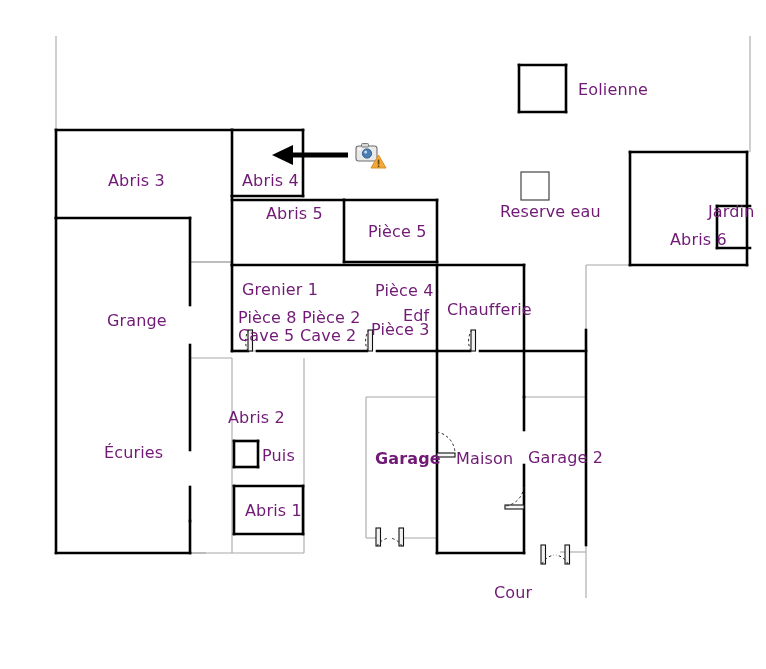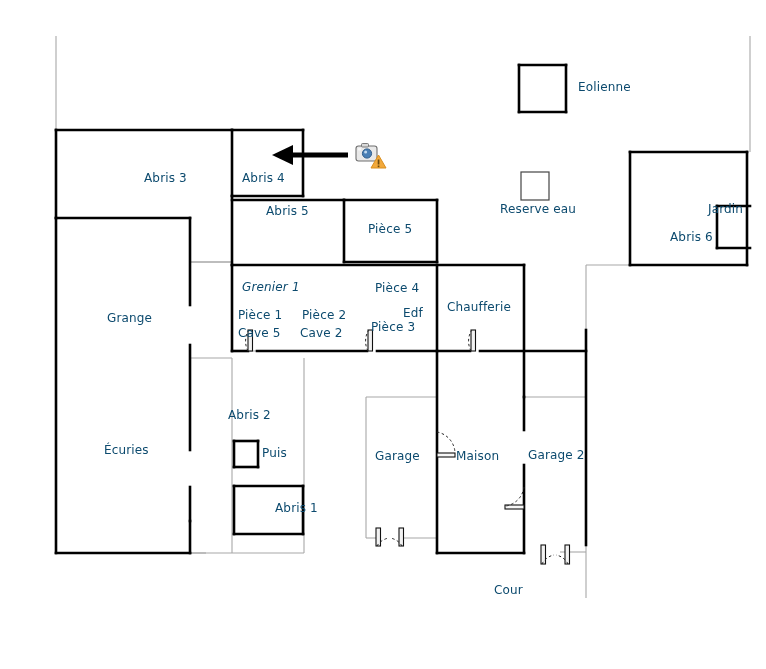--- a/index.html
+++ b/index.html
@@ -17,23 +17,23 @@
   }
   svg#plan-svg{
     position:absolute;
     left:0; top:0;
     width:766px;
     height:669px;
     display:block;
   }
   .room-label{
     position:absolute;
-    font-size:12px;
+    font-size:16px;
     line-height:1.15;
-    color:#0c4a6e;
+    color:#701a75;
     white-space:nowrap;
     letter-spacing:.15px;
     user-select:none;
   }
 </style>
 </head>
 <body>
 
 <div id="plan-root">
 
@@ -200,46 +200,46 @@
       <rect x="7.5" y="2.5" width="7" height="3.5" rx="1" fill="#d8d8d8" stroke="#6f6f6f" stroke-width="0.9"></rect>
       <circle cx="13" cy="12.5" r="4.6" fill="#4a7fb5" stroke="#2f5d8c" stroke-width="1"></circle>
       <circle cx="11.6" cy="11.1" r="1.5" fill="#cfe3f5" opacity="0.9"></circle>
       <rect x="4" y="7" width="3" height="2.4" rx="0.6" fill="#f7f7f7"></rect>
       <polygon points="17,27 24.5,14 32,27" fill="#f2a93b" stroke="#d98e1f" stroke-width="1"></polygon>
       <rect x="23.7" y="18.5" width="1.7" height="5" fill="#6b4a10"></rect>
       <rect x="23.7" y="24.5" width="1.7" height="1.7" fill="#6b4a10"></rect>
     </g>
   </svg>
 
-  <div class="room-label" style="left:108px;  top:172px;margin-left:36px;">Abris 3</div>
+  <div class="room-label" style="left:108px;  top:172px;">Abris 3</div>
   <div class="room-label" style="left:242px;  top:172px;">Abris 4</div>
   <div class="room-label" style="left:266px;  top:205px;">Abris 5</div>
   <div class="room-label" style="left:368px;  top:223px;">Pièce 5</div>
 
   <div class="room-label" style="left:107px;  top:312px;">Grange</div>
   <div class="room-label" style="left:104px;  top:444px;">Écuries</div>
 
-  <div class="room-label" style="left:242px;  top:281px;font-style:italic;">Grenier 1</div>
-  <div class="room-label" style="left:238px;  top:309px;">Pièce 1</div>
+  <div class="room-label" style="left:242px;  top:281px;">Grenier 1</div>
+  <div class="room-label" style="left:238px;  top:309px;">Pièce 8</div>
   <div class="room-label" style="left:302px;  top:309px;">Pièce 2</div>
   <div class="room-label" style="left:238px;  top:327px;">Cave 5</div>
   <div class="room-label" style="left:300px;  top:327px;">Cave 2</div>
 
   <div class="room-label" style="left:375px;  top:282px;">Pièce 4</div>
   <div class="room-label" style="left:379px;  top:307px;margin-left:24px;">Edf</div>
   <div class="room-label" style="left:371px;  top:321px;">Pièce 3</div>
   <div class="room-label" style="left:447px;  top:301px;">Chaufferie</div>
 
   <div class="room-label" style="left:578px;  top:81px;">Eolienne</div>
   <div class="room-label" style="left:500px;  top:203px;">Reserve eau</div>
   <div class="room-label" style="left:660px;  top:203px;margin-left:48px;">Jardin</div>
   <div class="room-label" style="left:670px;  top:231px;">Abris 6</div>
 
   <div class="room-label" style="left:228px;  top:409px;">Abris 2</div>
   <div class="room-label" style="left:262px;  top:447px;">Puis</div>
-  <div class="room-label" style="left:245px;  top:502px;margin-left:30px;">Abris 1</div>
-
-  <div class="room-label" style="left:375px;  top:450px;">Garage</div>
+  <div class="room-label" style="left:245px;  top:502px;">Abris 1</div>
+
+  <div class="room-label" style="left:375px;  top:450px;font-weight:bold;">Garage</div>
   <div class="room-label" style="left:456px;  top:450px;">Maison</div>
   <div class="room-label" style="left:528px;  top:449px;">Garage 2</div>
   <div class="room-label" style="left:494px;  top:584px;">Cour</div>
 
 </div>
 
 </body></html>

